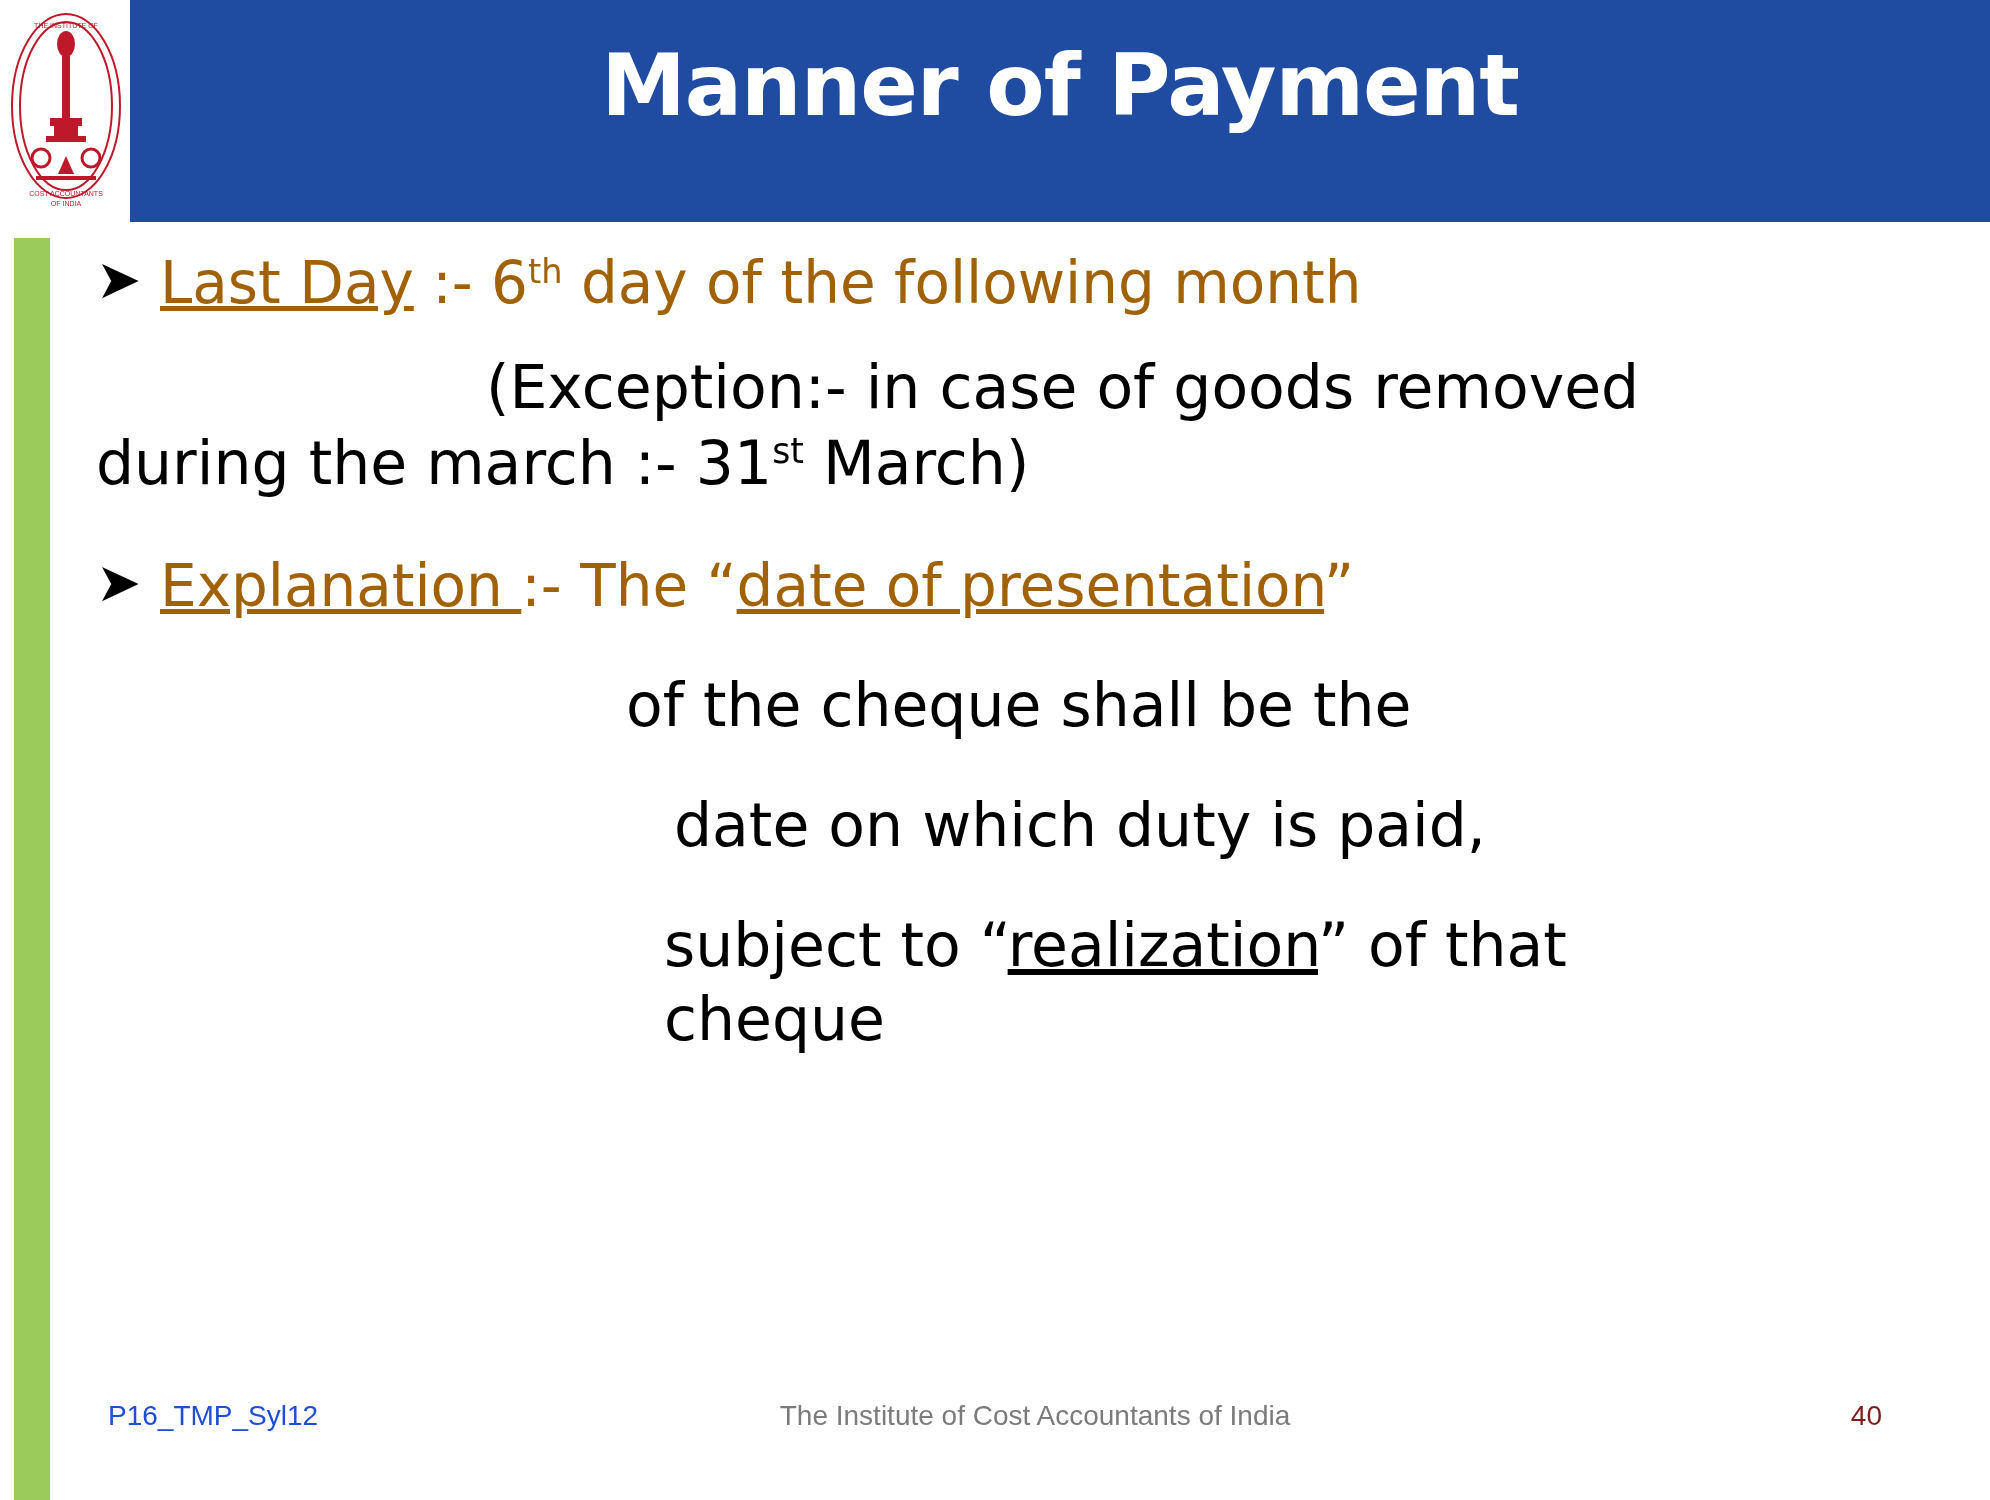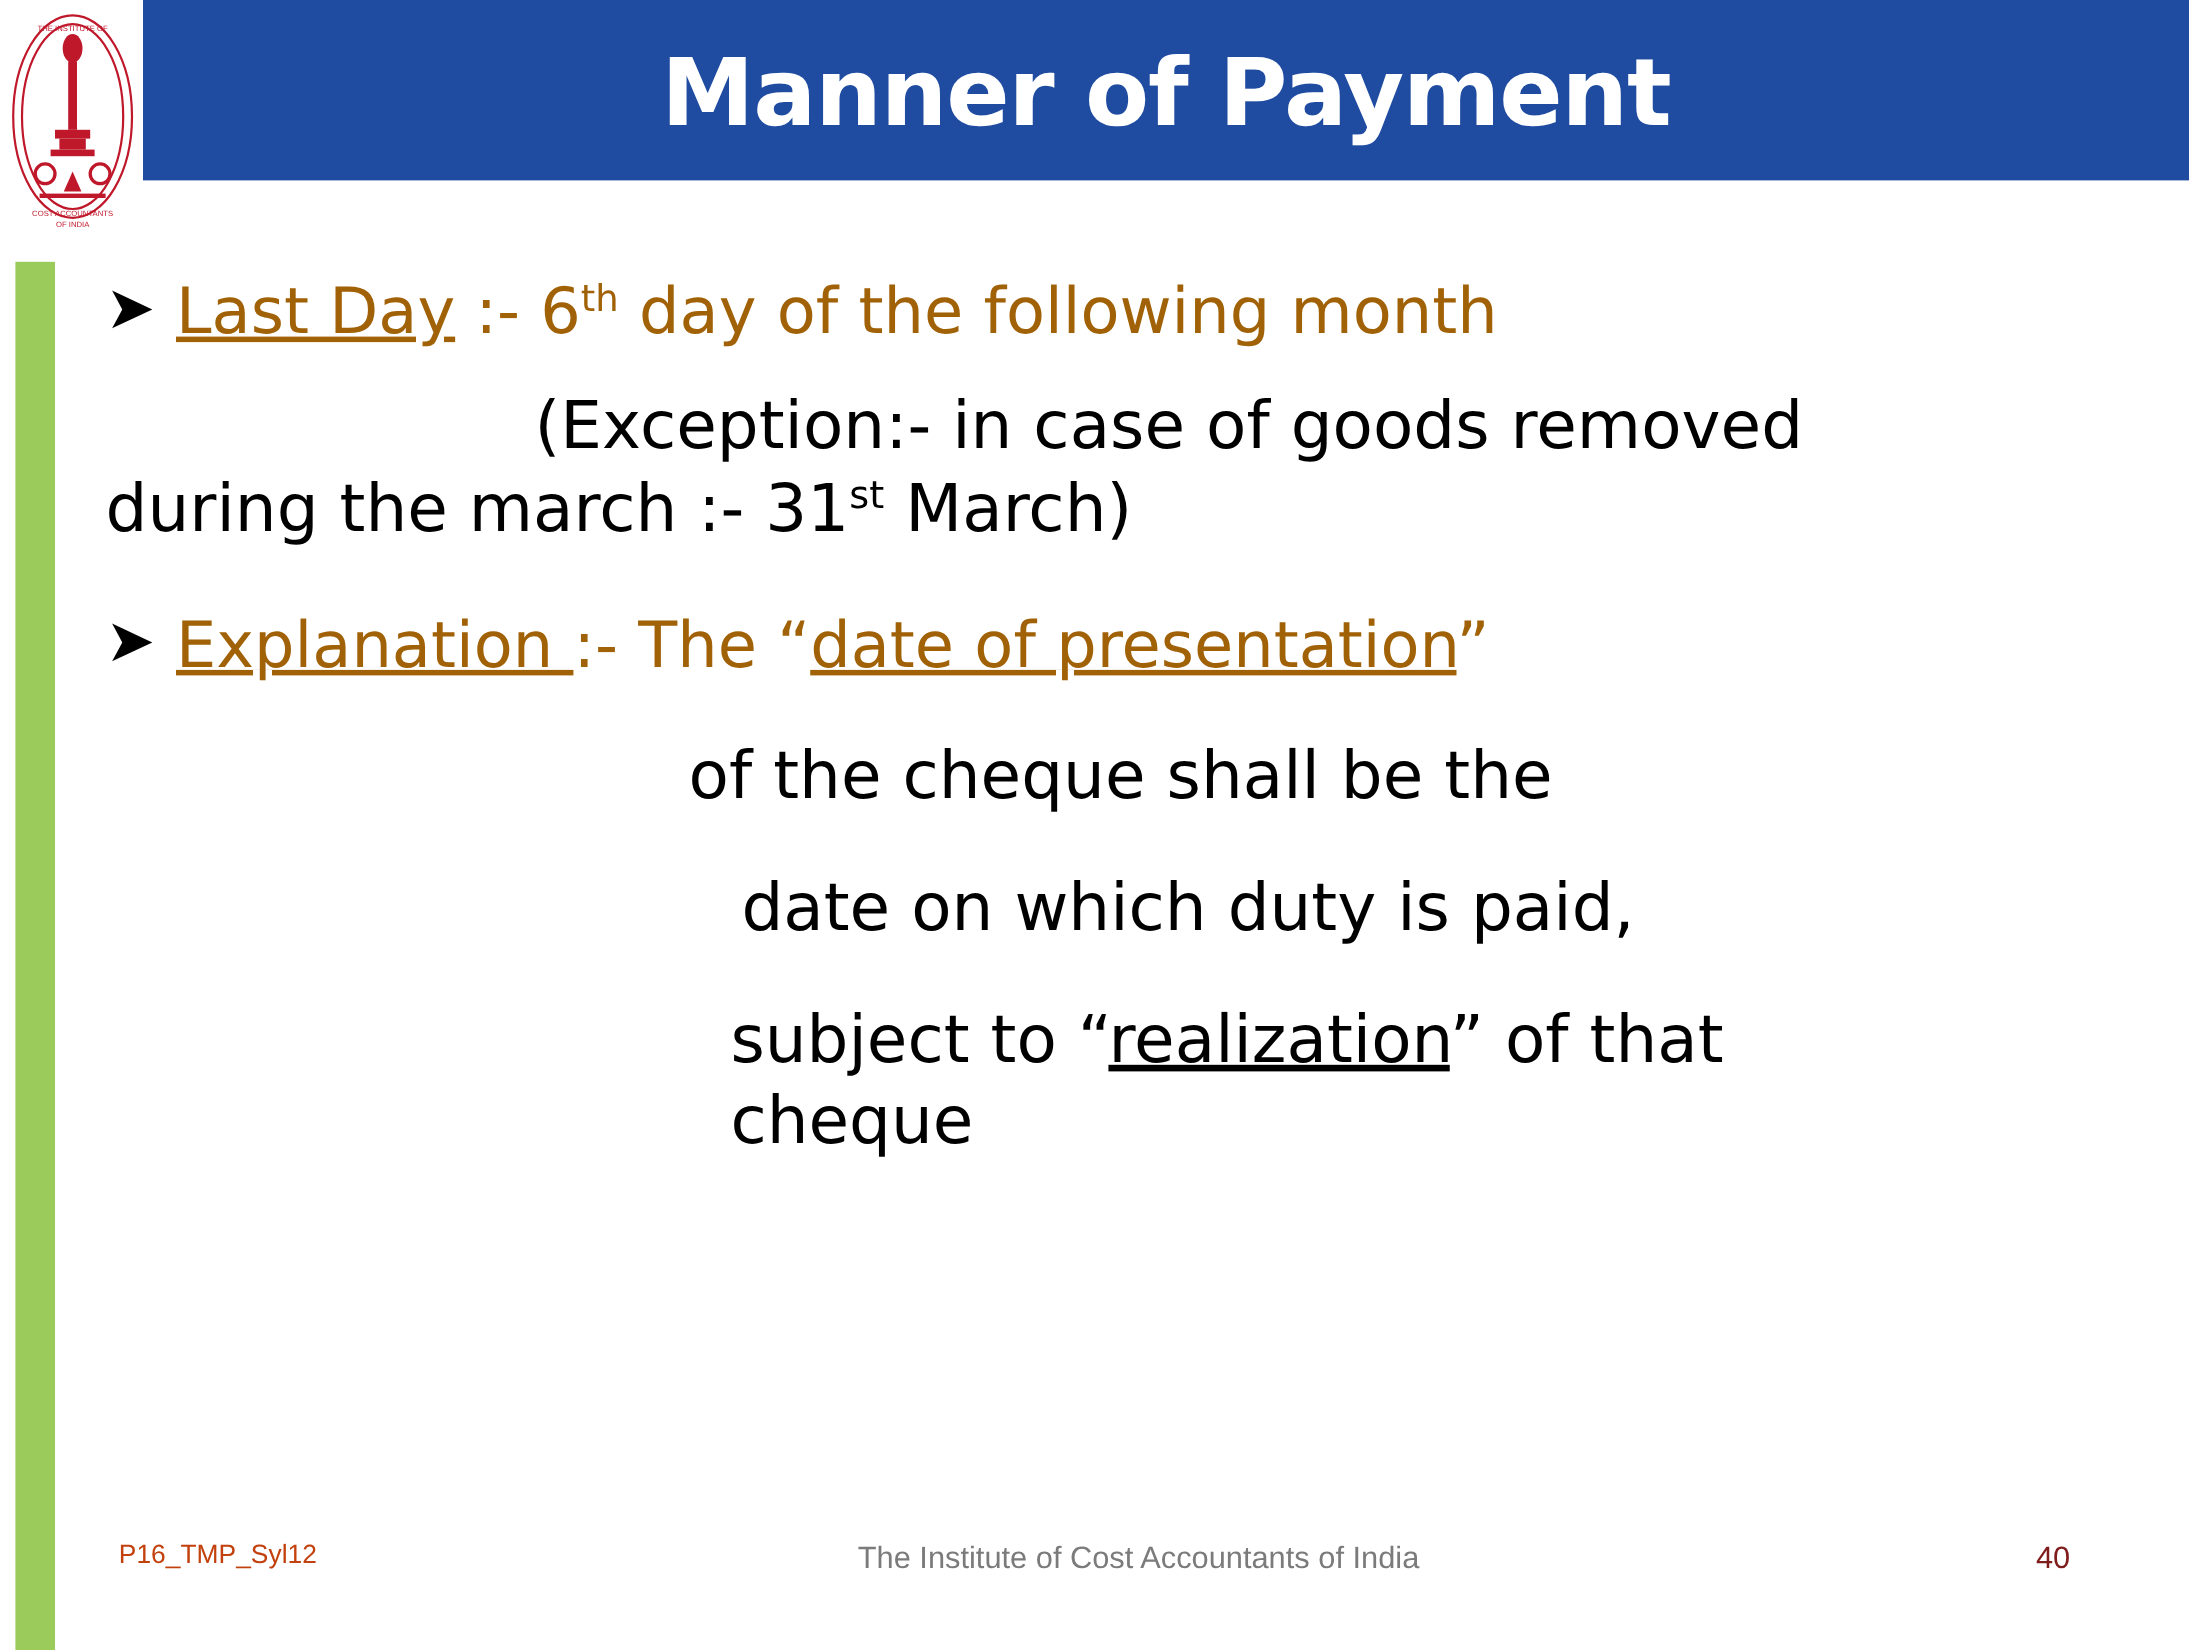--- a/index.html
+++ b/index.html
@@ -28,21 +28,21 @@
     width: 36px;
     height: 1262px;
     background: #9ACB5B;
   }
   
   .title-band {
     position: absolute;
     left: 130px;
     top: 0;
     width: 1860px;
-    height: 164px;
+    height: 222px;
     background: #1F4CA0;
   }
   .title-text {
     position: absolute;
     left: 0;
     top: 36px;
     width: 1860px;
     text-align: center;
     color: #ffffff;
     font-size: 85px;
@@ -117,22 +117,22 @@
     position: absolute;
     left: 0;
     top: 1400px;
     width: 1990px;
     height: 60px;
   }
   .footer-left {
     position: absolute;
     left: 108px;
     top: 0;
-    font-size: 24px;
-    color: #c2410c;
+    font-size: 28px;
+    color: #1d4ed8;
     font-family: "Liberation Sans", sans-serif;
   }
   .footer-center {
     position: absolute;
     left: 0;
     top: 0;
     width: 1990px;
     text-align: center;
     font-size: 28px;
     color: #7B7B7B;

